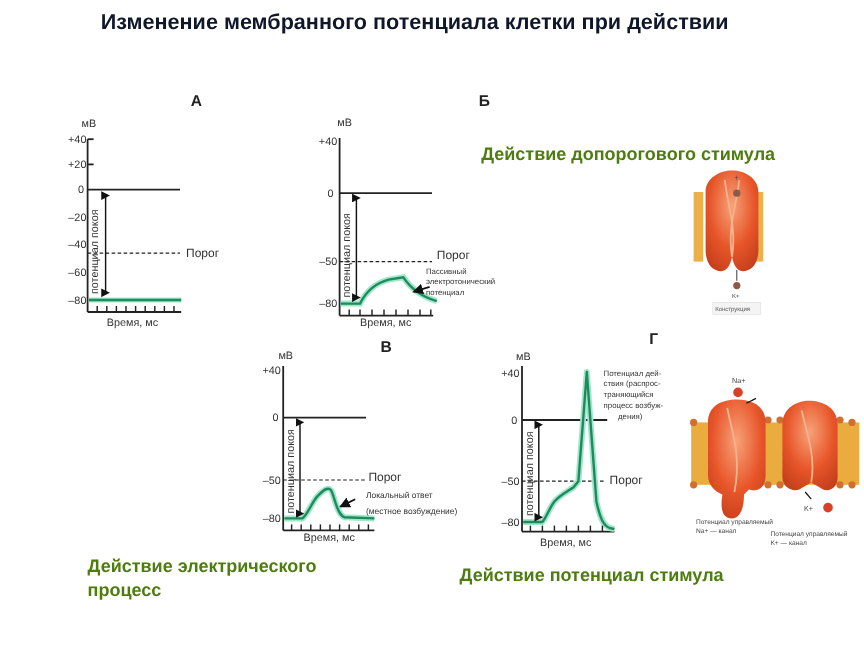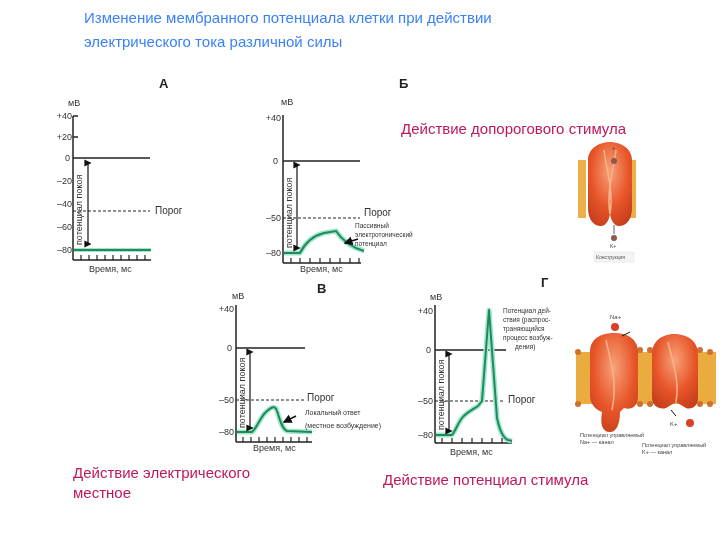--- a/index.html
+++ b/index.html
@@ -1,39 +1,38 @@
 <!DOCTYPE html>
 <html><head>
 <meta charset="utf-8">
 <style>
   html, body { margin:0; padding:0; background:#ffffff; }
   body { width:720px; height:540px; position:relative; overflow:hidden; font-family:"Liberation Sans", sans-serif; color:#000; }
-  .title { position:absolute; left:84px; top:6px; width:620px; font-weight:normal; font-size:15px; line-height:24px; color:#3b82f6; }
+  .title { position:absolute; left:84px; top:6px; width:620px; font-weight:bold; font-size:18px; line-height:24px; color:#0f172a; }
   .title div { white-space:nowrap; }
   .panel-letter { position:absolute; font-weight:bold; font-size:13px; color:#222; }
-  .caption { position:absolute; font-size:15px; line-height:20px; color:#be185d; }
+  .caption { position:absolute; font-size:15px; line-height:20px; color:#4d7c0f;font-weight:bold; }
   svg.fig { position:absolute; left:0; top:0; }
 </style>
 </head>
 <body>
 
 <div class="title">
   <div>Изменение мембранного потенциала клетки  при действии</div>
-  <div>электрического тока различной силы</div>
 </div>
 
 <div class="panel-letter" style="left:159px;top:76px;">А</div>
 <div class="panel-letter" style="left:399px;top:76px;">Б</div>
 <div class="panel-letter" style="left:317px;top:281px;">В</div>
 <div class="panel-letter" style="left:541px;top:275px;">Г</div>
 
 <div class="caption" style="left:401px;top:119px;">Действие допорогового стимула</div>
 <div class="caption" style="left:73px;top:463px;">
   <div>Действие электрического</div>
-  <div>местное</div>
+  <div>процесс</div>
 </div>
 <div class="caption" style="left:383px;top:470px;">Действие потенциал стимула</div>
 
 <svg class="fig" width="720" height="540" viewBox="0 0 720 540">
   <defs>
     <marker id="arrUp" markerWidth="6" markerHeight="6" refX="3" refY="3" orient="auto">
       <path d="M0,6 L3,0 L6,6 Z" fill="#111"></path>
     </marker>
     <marker id="arrHead" markerWidth="6" markerHeight="6" refX="5" refY="3" orient="auto">
       <path d="M0,0 L6,3 L0,6 Z" fill="#111"></path>

